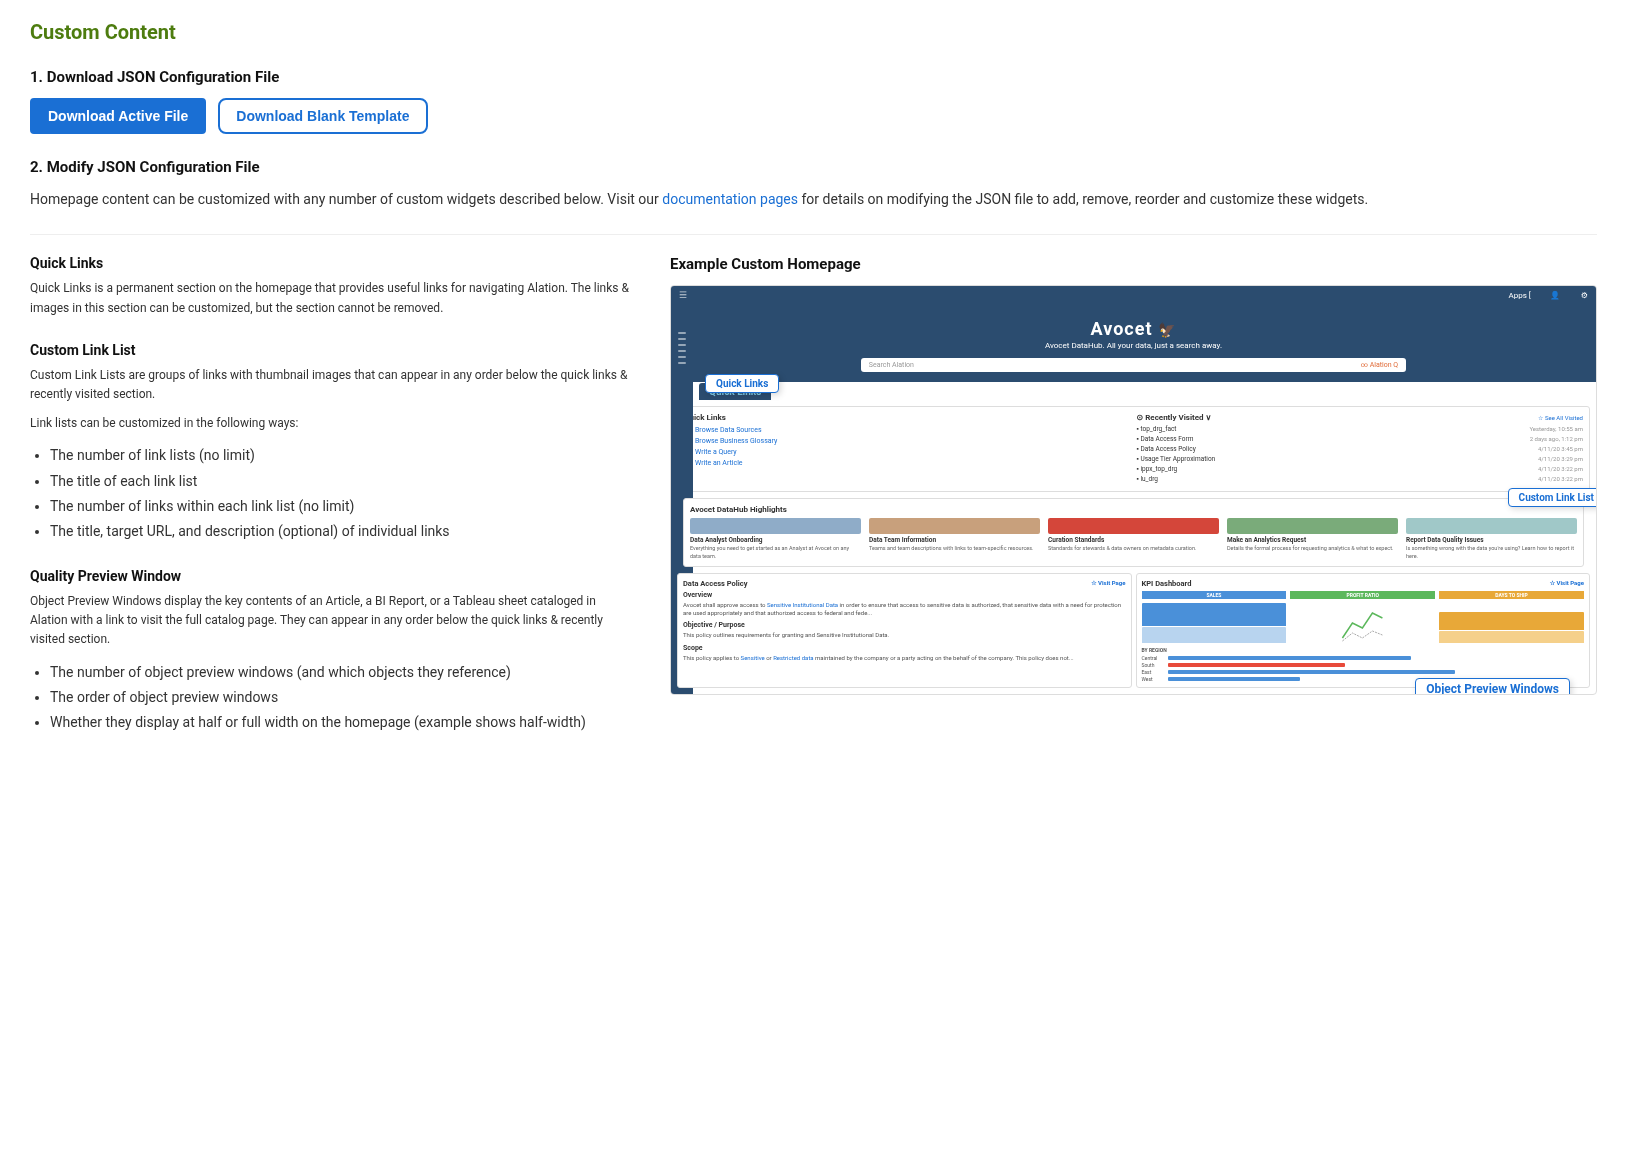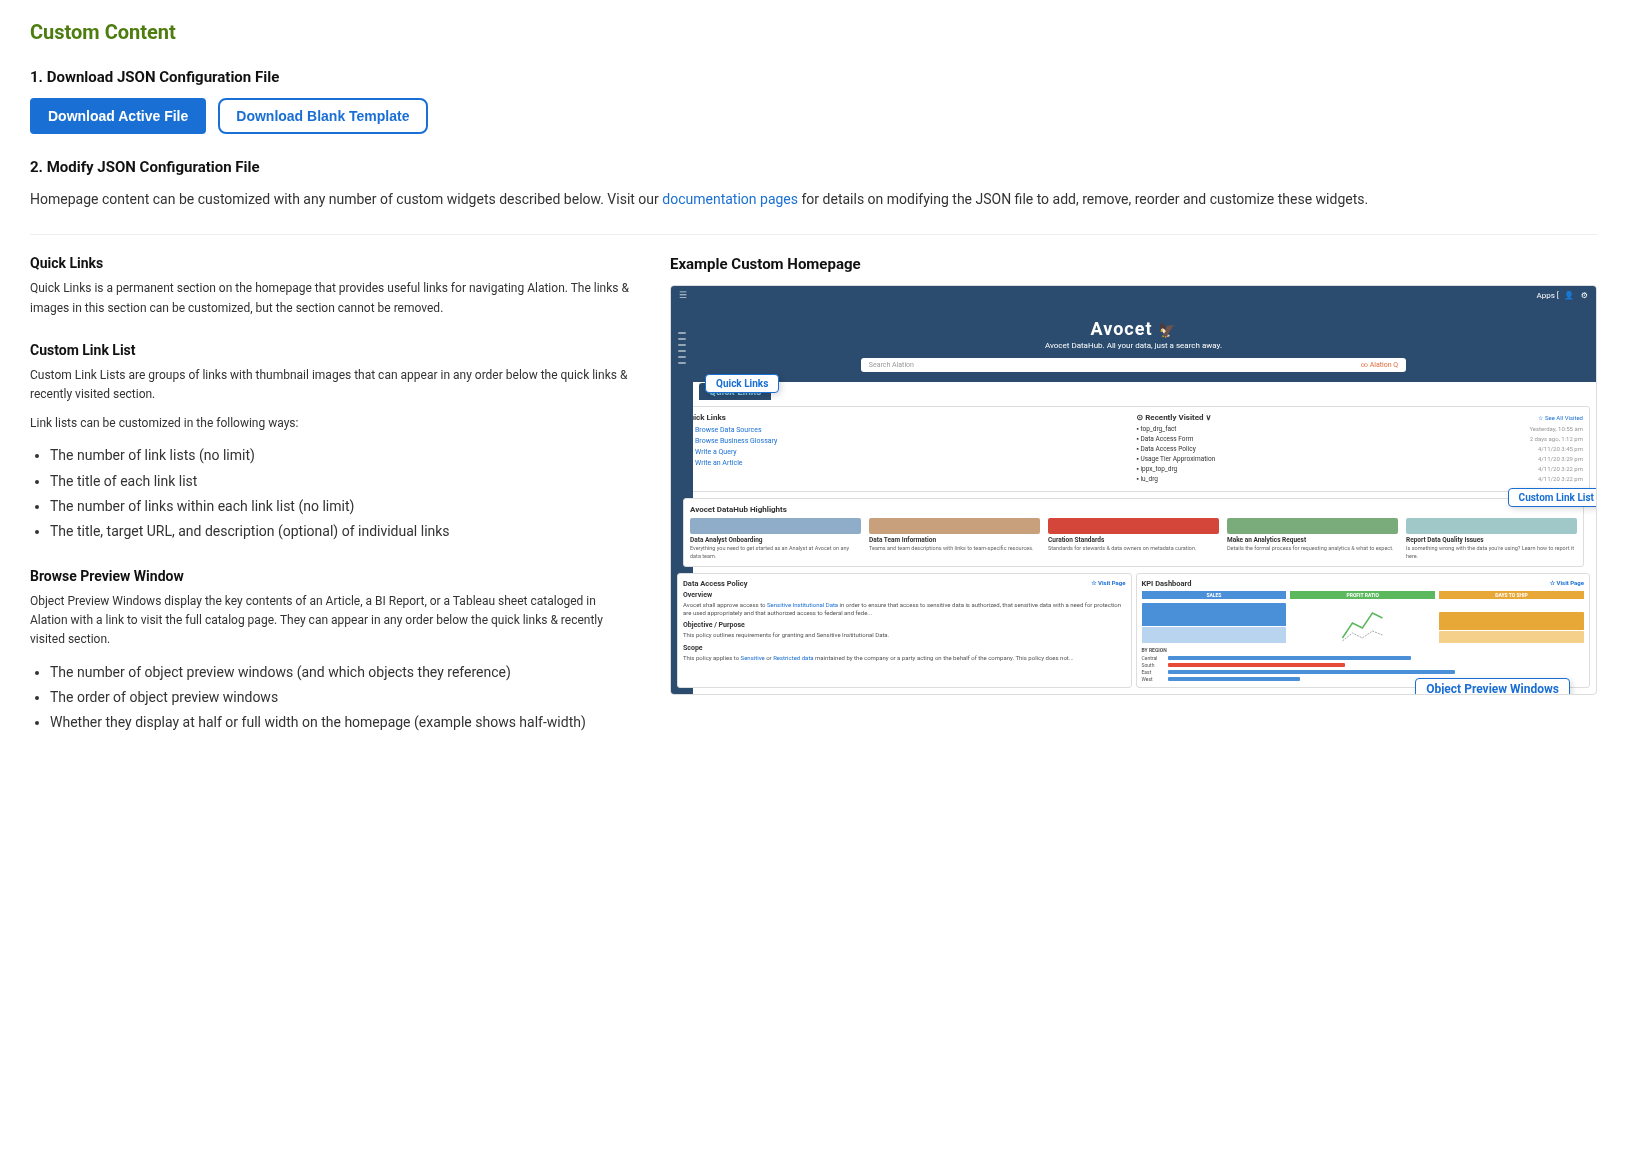--- a/index.html
+++ b/index.html
@@ -97,21 +97,21 @@
     .mock-topbar {
       background: #2b4c6f;
       display: flex;
       align-items: center;
       justify-content: space-between;
       padding: 4px 8px;
       color: #fff;
       font-size: 9px;
     }
     .mock-topbar-left { display: flex; align-items: center; gap: 4px; }
-    .mock-topbar-right { display: flex; align-items: center; gap: 6px; font-size: 8px; }
+    .mock-topbar-right { display: flex; align-items: center; gap: 20px; font-size: 8px; }
 
     .mock-sidebar {
       position: absolute;
       top: 22px;
       left: 0;
       width: 22px;
       background: #2b4c6f;
       bottom: 0;
       display: flex;
       flex-direction: column;
@@ -279,21 +279,21 @@
       <p>Link lists can be customized in the following ways:</p>
       <ul>
         <li>The number of link lists (no limit)</li>
         <li>The title of each link list</li>
         <li>The number of links within each link list (no limit)</li>
         <li>The title, target URL, and description (optional) of individual links</li>
       </ul>
     </div>
 
     <div class="content-section">
-      <h3 class="sub-title">Browse Preview Window</h3>
+      <h3 class="sub-title">Quality Preview Window</h3>
       <p>Object Preview Windows display the key contents of an Article, a BI Report, or a Tableau sheet cataloged in Alation with a link to visit the full catalog page. They can appear in any order below the quick links &amp; recently visited section.</p>
       <ul>
         <li>The number of object preview windows (and which objects they reference)</li>
         <li>The order of object preview windows</li>
         <li>Whether they display at half or full width on the homepage (example shows half-width)</li>
       </ul>
     </div>
 
   </div>
 

